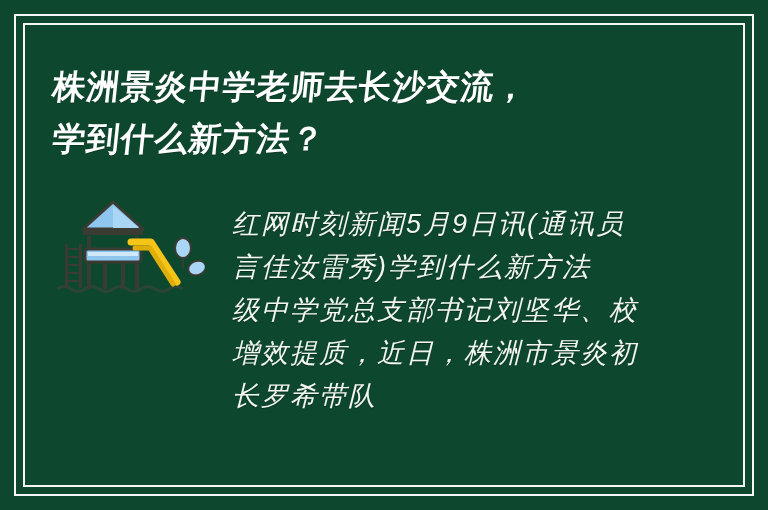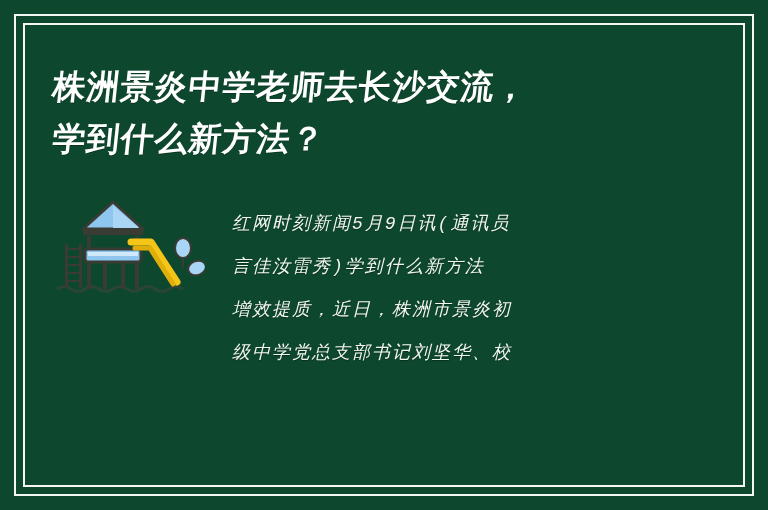--- a/index.html
+++ b/index.html
@@ -77,22 +77,22 @@
   
   .body-copy {
     position: absolute;
     left: 232px;
     top: 203px;
     width: 430px;
   }
   .body-line {
     display: block;
     color: #f2f6f1;
-    font-family: Liberation Mono, monospace;
-    font-size: 18px;
+    font-family: Liberation Sans, sans-serif;
+    font-size: 27px;
     line-height: 43px;
     letter-spacing: 2px;
     white-space: nowrap;
     font-style: italic;
     text-shadow: 0 1px 1px rgba(0,0,0,0.35);
   }
 </style>
 </head>
 <body>
 
@@ -149,17 +149,18 @@
         <ellipse cx="128" cy="52" rx="8" ry="10" fill="#a9d6f5" stroke="#3a3b33" stroke-width="2"></ellipse>
         <path d="M128 62 L128 72" stroke="#3a3b33" stroke-width="2" fill="none"></path>
         <ellipse cx="142" cy="72" rx="9" ry="7" fill="#a9d6f5" stroke="#3a3b33" stroke-width="2" transform="rotate(-20 142 72)"></ellipse>
       </g>
     </svg>
   </div>
 
   <div class="body-copy">
     <span class="body-line">红网时刻新闻5月9日讯(通讯员</span>
     <span class="body-line">言佳汝雷秀)学到什么新方法</span>
+    <span class="body-line">级中学党总支部书记刘坚华、校</span>
     <span class="body-line">增效提质，近日，株洲市景炎初</span>
-    <span class="body-line">级中学党总支部书记刘坚华、校</span>
+    <span class="body-line">长罗希带队</span>
   </div>
 
 </div>
 
 </body></html>

